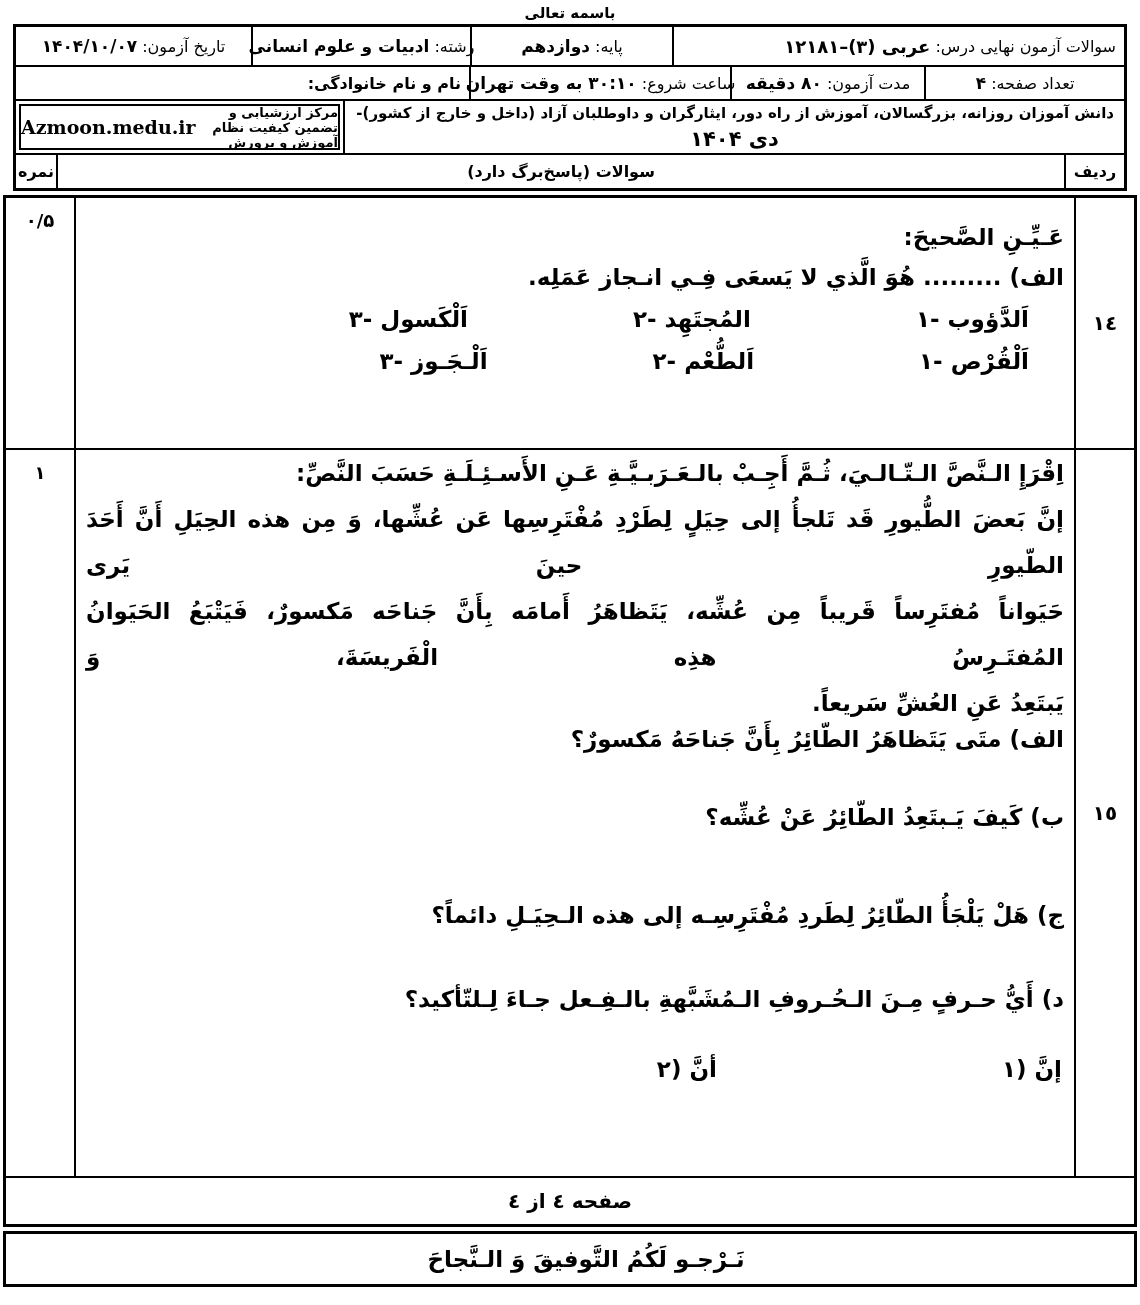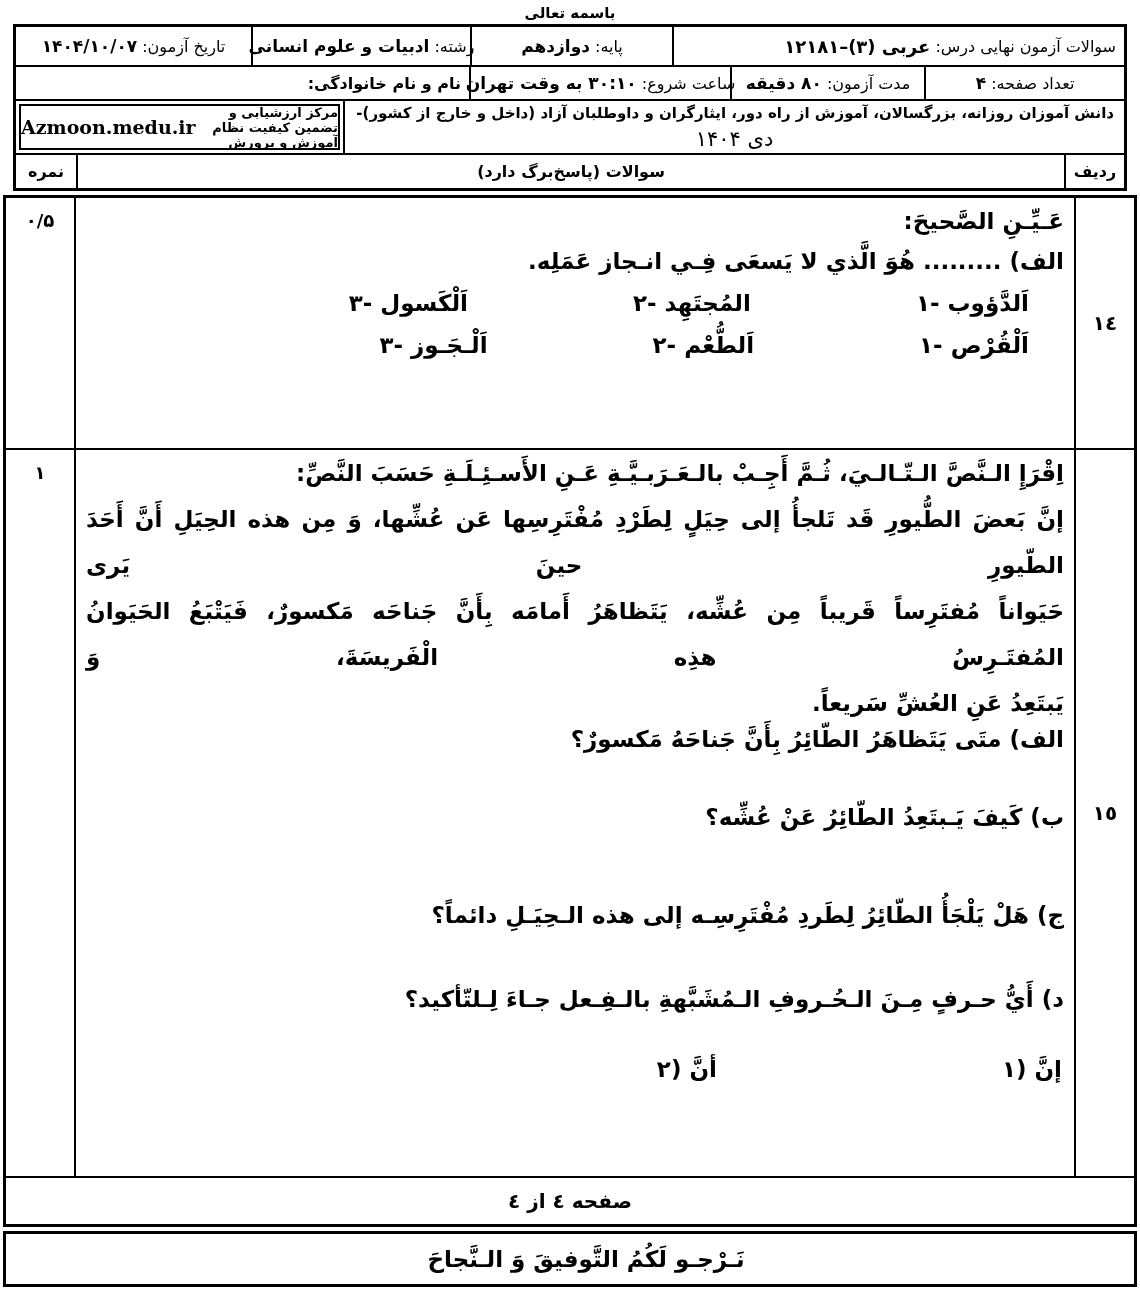--- a/index.html
+++ b/index.html
@@ -18,41 +18,41 @@
   .r1 { height:38px; } .r2 { height:34px; } .r3 { height:54px; } .r4 { height:35px; }
   .lbl { font-size:16px; white-space:pre; }
   .val { font-size:17px; font-weight:bold; white-space:pre; }
   .c-course { width:452px; justify-content:flex-start !important; padding-right:8px; }
   .c-course .val { font-size:18px; }
   .c-grade { width:202px; } .c-major { width:219px; } .c-date { flex:1; }
   .c-pages { width:200px; } .c-duration { width:194px; } .c-start { width:261px; }
   .c-name { flex:1; justify-content:flex-start !important; padding-right:8px; font-size:16px; font-weight:bold; }
   .c-audience { flex:1; flex-wrap:wrap; padding:0 10px; text-align:center; }
   .c-audience .aud-text { font-size:15px; font-weight:bold; white-space:pre-wrap; }
-  .c-audience .aud-term { font-size:21px; font-weight:normal; white-space:pre; }
+  .c-audience .aud-term { font-size:21px; font-weight:bold; white-space:pre; }
   .c-orgbox { width:327px; padding:3px; }
   .org-inner { width:100%; height:100%; border:2.5px solid #000; display:flex; flex-direction:row; align-items:center; justify-content:center; }
   .org-name { font-size:13px; font-weight:bold; }
   .org-url { font-family:"DejaVu Serif", serif; font-size:19px; font-weight:bold; direction:ltr; }
   .c-rowhdr { width:60px; font-size:16px; font-weight:bold; }
   .c-qhdr { flex:1; font-size:16px; font-weight:bold; }
-  .c-scorehdr { width:60px; font-size:16px; font-weight:bold; }
+  .c-scorehdr { width:40px; font-size:16px; font-weight:bold; }
 
   
   .qtable { margin:4px 3px 0 3px; border:3px solid #000; }
   .qrow { display:flex; }
   .qrow + .qrow { border-top:2.5px solid #000; }
   .radif-col { width:60px; border-left:2.5px solid #000; display:flex; align-items:center; justify-content:center;
                font-size:20px; font-weight:bold; }
   .content-col { flex:1; padding:2px 10px; }
   .score-col { width:70px; border-right:2.5px solid #000; display:flex; justify-content:center;
                font-size:18px; font-weight:bold; padding-top:12px; }
   .q14 { height:250px; } .q15 { height:728px; }
   .ar { font-size:23px; font-weight:bold; text-align:right; white-space:pre-wrap; }
-  .q14-intro { margin-top:8px; }
+  .q14-intro { margin-top:24px; }
   .q14-a { margin-top:14px; }
   .opts { display:flex; margin-top:16px; gap:165px; padding-right:35px; }
   .opts .opt { font-size:23px; font-weight:bold; white-space:pre; }
   .q14-b { margin-top:18px; }
   .q15-intro { margin-top:8px; }
   .passage { margin-top:10px; }
   .p-line { font-size:23px; font-weight:bold; line-height:46px; text-align:justify; text-align-last:justify; }
   .p-line.last { text-align:right; text-align-last:right; }
   .q15-qa { }
   .q15-qb { margin-top:52px; }

